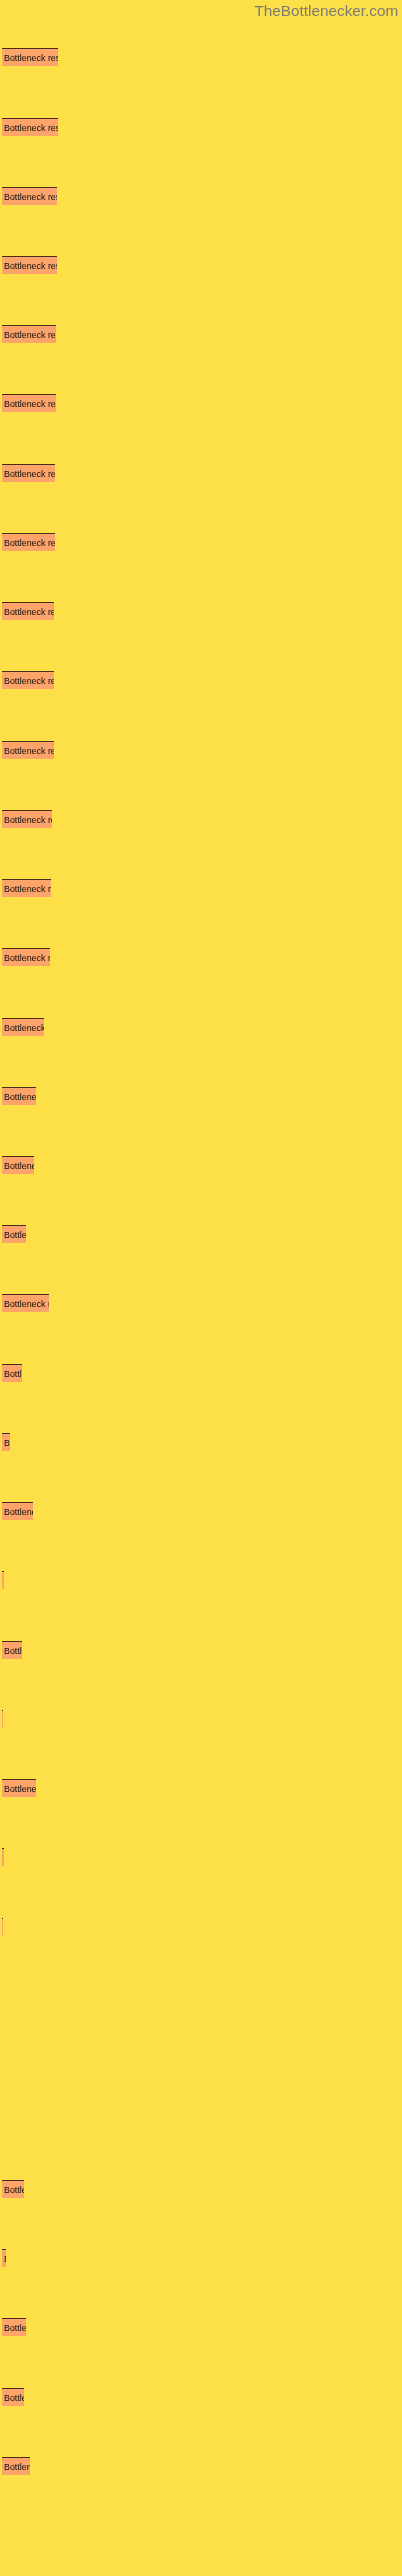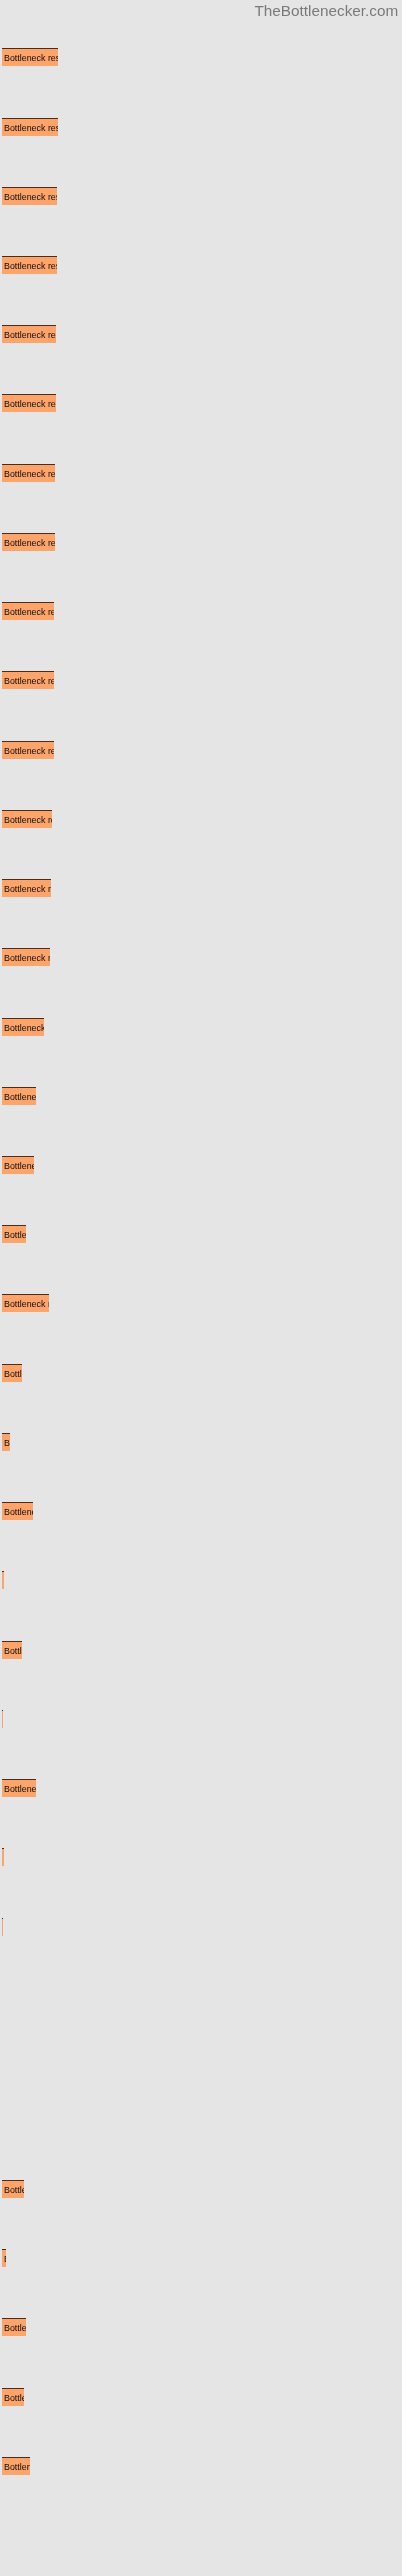--- a/index.html
+++ b/index.html
@@ -12,21 +12,21 @@
     height: 2576px;
     position: relative;
     overflow: hidden;
     font-family: "Liberation Sans", sans-serif;
     background: #000000;
   }
   #chart-root {
     position: relative;
     width: 403px;
     height: 2576px;
-    background: #e5e5e5;
+    background: #fde047;
   }
   #watermark {
     position: absolute;
     top: 1.6px;
     right: 4.8px;
     color: #7a7a7a;
     font-size: 15.3px;
     font-family: "Liberation Sans", sans-serif;
     letter-spacing: 0px;
     white-space: nowrap;

